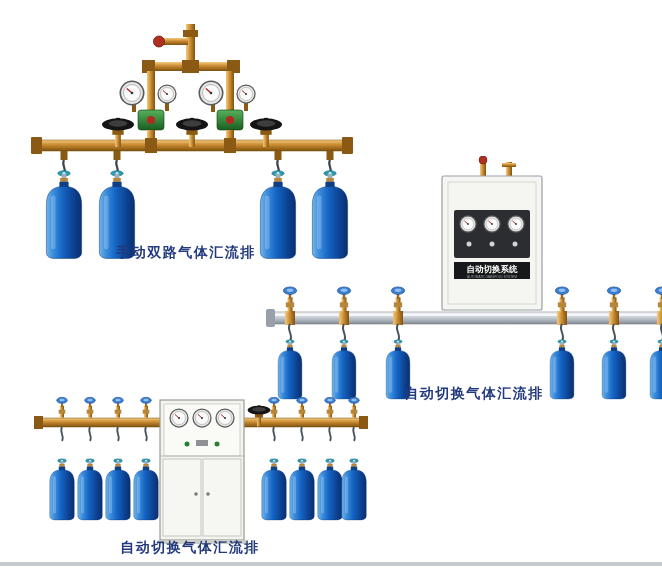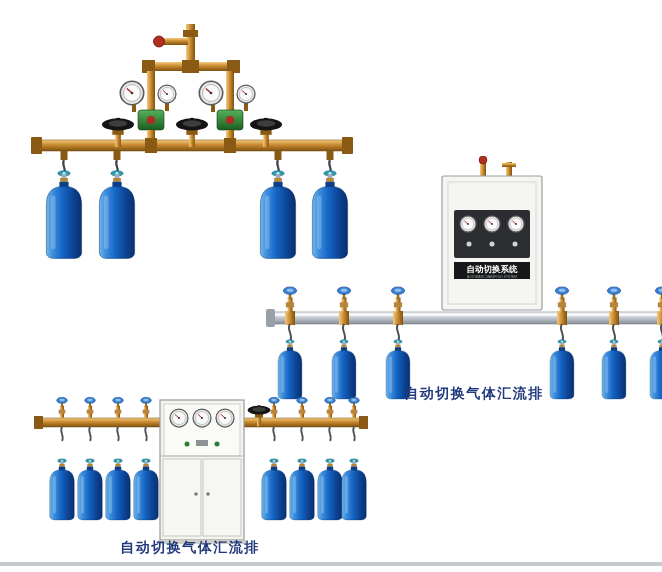--- a/index.html
+++ b/index.html
@@ -261,17 +261,18 @@
         <rect x="179" y="67" width="38" height="77" fill="#f6f6f2" stroke="#bdbdb6" stroke-width="0.8"></rect>
         <circle cx="172" cy="102" r="1.8" fill="#7a7a74"></circle>
         <circle cx="184" cy="102" r="1.8" fill="#7a7a74"></circle>
         <rect x="134" y="148" width="88" height="4" fill="#cfcfc8"></rect>
       </g>
 
       <use href="#symWheelBlack" x="220" y="12" width="30" height="23"></use>
     </svg>
   </figure>
 
+  <div class="caption" style="left:78px;top:244px;width:216px">手动双路气体汇流排</div>
   <div class="caption" style="left:372px;top:385px;width:204px">自动切换气体汇流排</div>
   <div class="caption" style="left:86px;top:539px;width:208px">自动切换气体汇流排</div>
 
   <div class="bottom-edge"></div>
 </div>
 
 </body></html>

